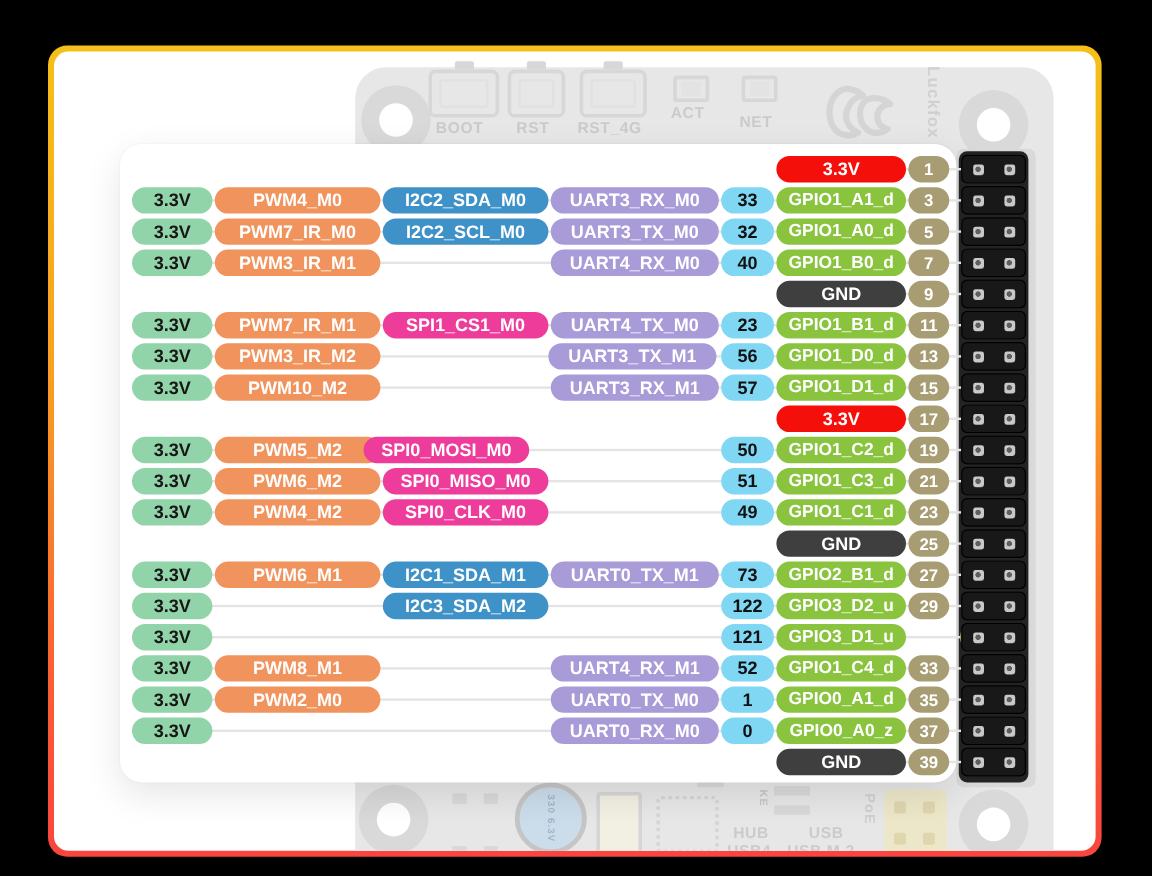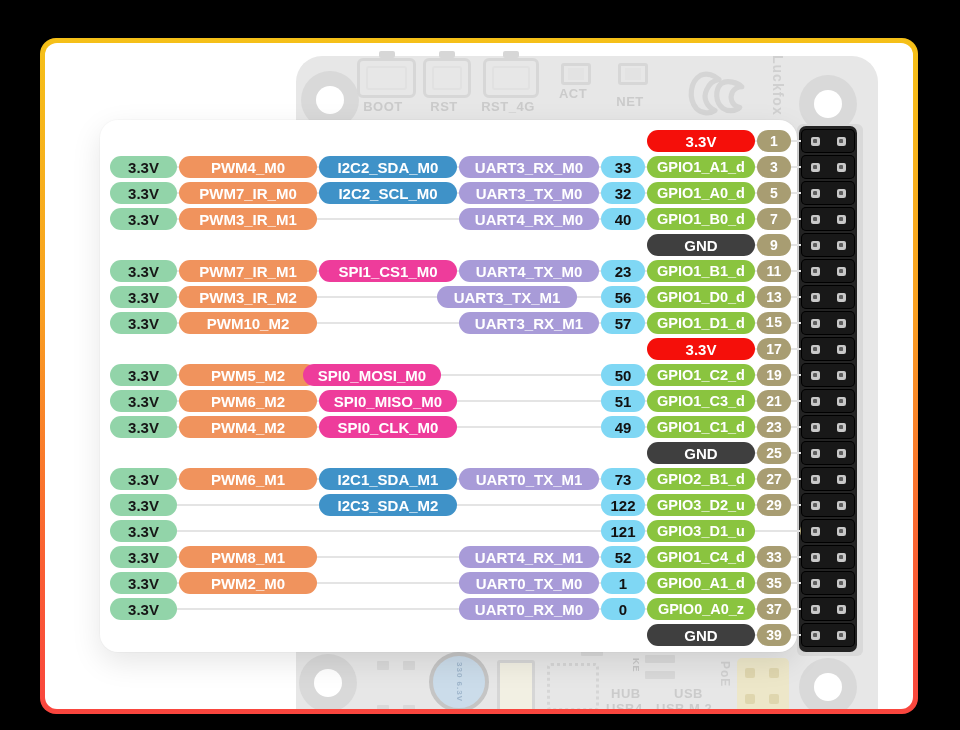--- a/index.html
+++ b/index.html
@@ -162,33 +162,33 @@
         <div class="badge b-spi" style="left: 319px; width: 138px;">SPI1_CS1_M0</div>
         <div class="badge b-uart" style="left: 459px; width: 140px;">UART4_TX_M0</div>
         <div class="badge b-num" style="left: 601px; width: 44px;">23</div>
         <div class="badge b-gpio" style="left: 647px; width: 108px;">GPIO1_B1_d</div>
         <div class="badge b-pin" style="left: 757px; width: 34px;">11</div>
       </div>
       <div class="pin-row" style="top: 286px;">
         <div class="row-line" style="left: 144px; width: 664px;"></div>
         <div class="badge b-v33" style="left: 110px; width: 67px;">3.3V</div>
         <div class="badge b-pwm" style="left: 179px; width: 138px;">PWM3_IR_M2</div>
-        <div class="badge b-uart" style="left: 437px; width: 140px; text-align: center;">UART3_TX_M1</div>
+        <div class="badge b-uart" style="left: 457px; width: 140px; text-align: center;">UART3_TX_M1</div>
         <div class="badge b-num" style="left: 601px; width: 44px;">56</div>
         <div class="badge b-gpio" style="left: 647px; width: 108px;">GPIO1_D0_d</div>
         <div class="badge b-pin" style="left: 757px; width: 34px;">13</div>
       </div>
       <div class="pin-row" style="top: 312px;">
         <div class="row-line" style="left: 144px; width: 664px;"></div>
         <div class="badge b-v33" style="left: 110px; width: 67px;">3.3V</div>
         <div class="badge b-pwm" style="left: 179px; width: 138px;">PWM10_M2</div>
         <div class="badge b-uart" style="left: 459px; width: 140px;">UART3_RX_M1</div>
         <div class="badge b-num" style="left: 601px; width: 44px;">57</div>
         <div class="badge b-gpio" style="left: 647px; width: 108px;">GPIO1_D1_d</div>
-        <div class="badge b-pin" style="left: 757px; width: 34px; font-family: Liberation Mono, monospace;">15</div>
+        <div class="badge b-pin" style="left: 757px; width: 34px;">15</div>
       </div>
       <div class="pin-row" style="top: 338px;">
         <div class="row-line" style="left: 690px; width: 118px;"></div>
         <div class="badge b-red" style="left: 647px; width: 108px;">3.3V</div>
         <div class="badge b-pin" style="left: 757px; width: 34px;">17</div>
       </div>
       <div class="pin-row" style="top: 364px;">
         <div class="row-line" style="left: 144px; width: 664px;"></div>
         <div class="badge b-v33" style="left: 110px; width: 67px;">3.3V</div>
         <div class="badge b-pwm" style="left: 179px; width: 138px;">PWM5_M2</div>

